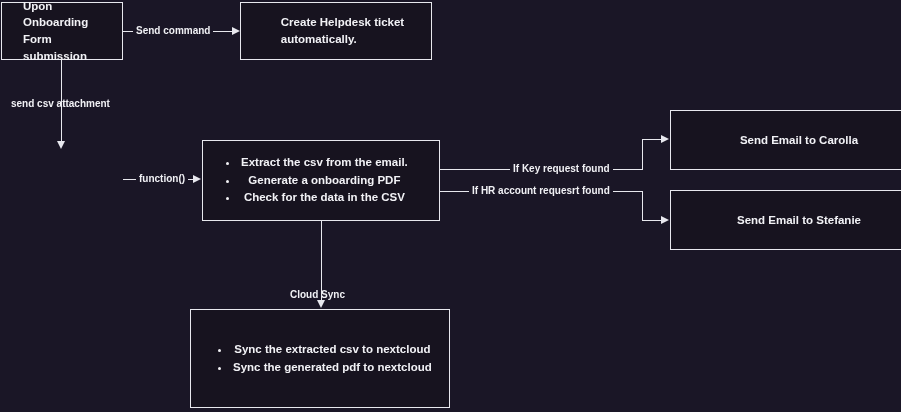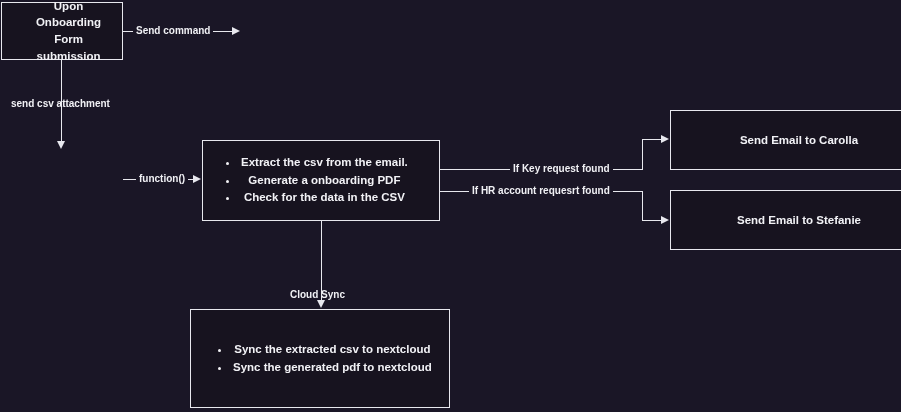--- a/index.html
+++ b/index.html
@@ -18,21 +18,21 @@
   }
   .node {
     position: absolute;
     box-sizing: border-box;
     border: 1px solid #e8e8ee;
     background: #17131f;
     color: #f2f2f6;
     display: flex;
     align-items: center;
     justify-content: center;
-    text-align: center;
+    text-align: left;
     font-size: 11.5px;
     font-weight: bold;
     line-height: 1.45;
     padding-left: 13px;
   }
   .node.bullets {
     justify-content: flex-start;
     text-align: center;
   }
   .node ul {
@@ -88,20 +88,24 @@
 </head>
 <body>
 
 <div id="canvas">
 
   <div class="node" style="left:1px; top:2px; width:122px; height:58px;">
     <span class="txt">Upon Onboarding
 Form submission</span>
   </div>
 
+  <div class="node" style="left:240px; top:2px; width:192px; height:58px;">
+    <span class="txt">Create Helpdesk ticket
+automatically.</span>
+  </div>
 
 
   <div class="node bullets" style="left:202px; top:140px; width:238px; height:81px; padding-left:18px;">
     <ul>
       <li>Extract the csv from the email.</li>
       <li>Generate a onboarding PDF</li>
       <li>Check for the data in the CSV</li>
     </ul>
   </div>
 

